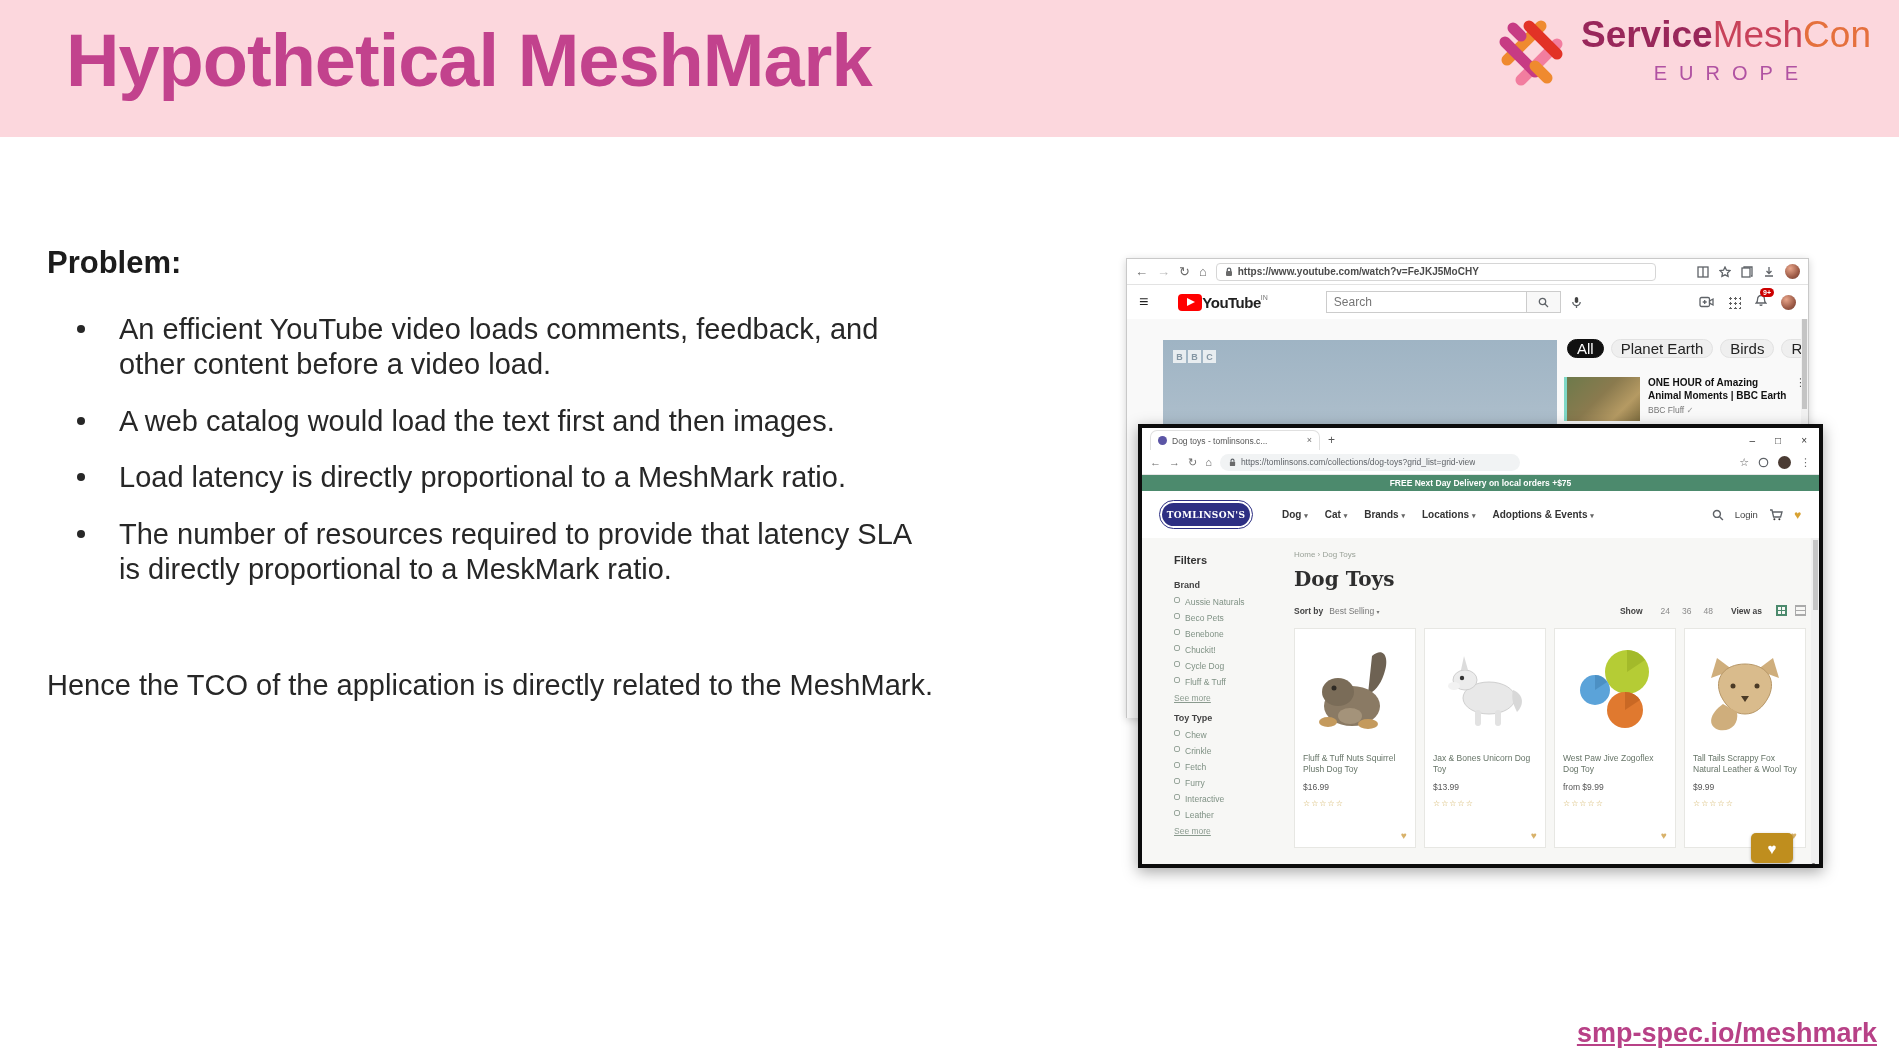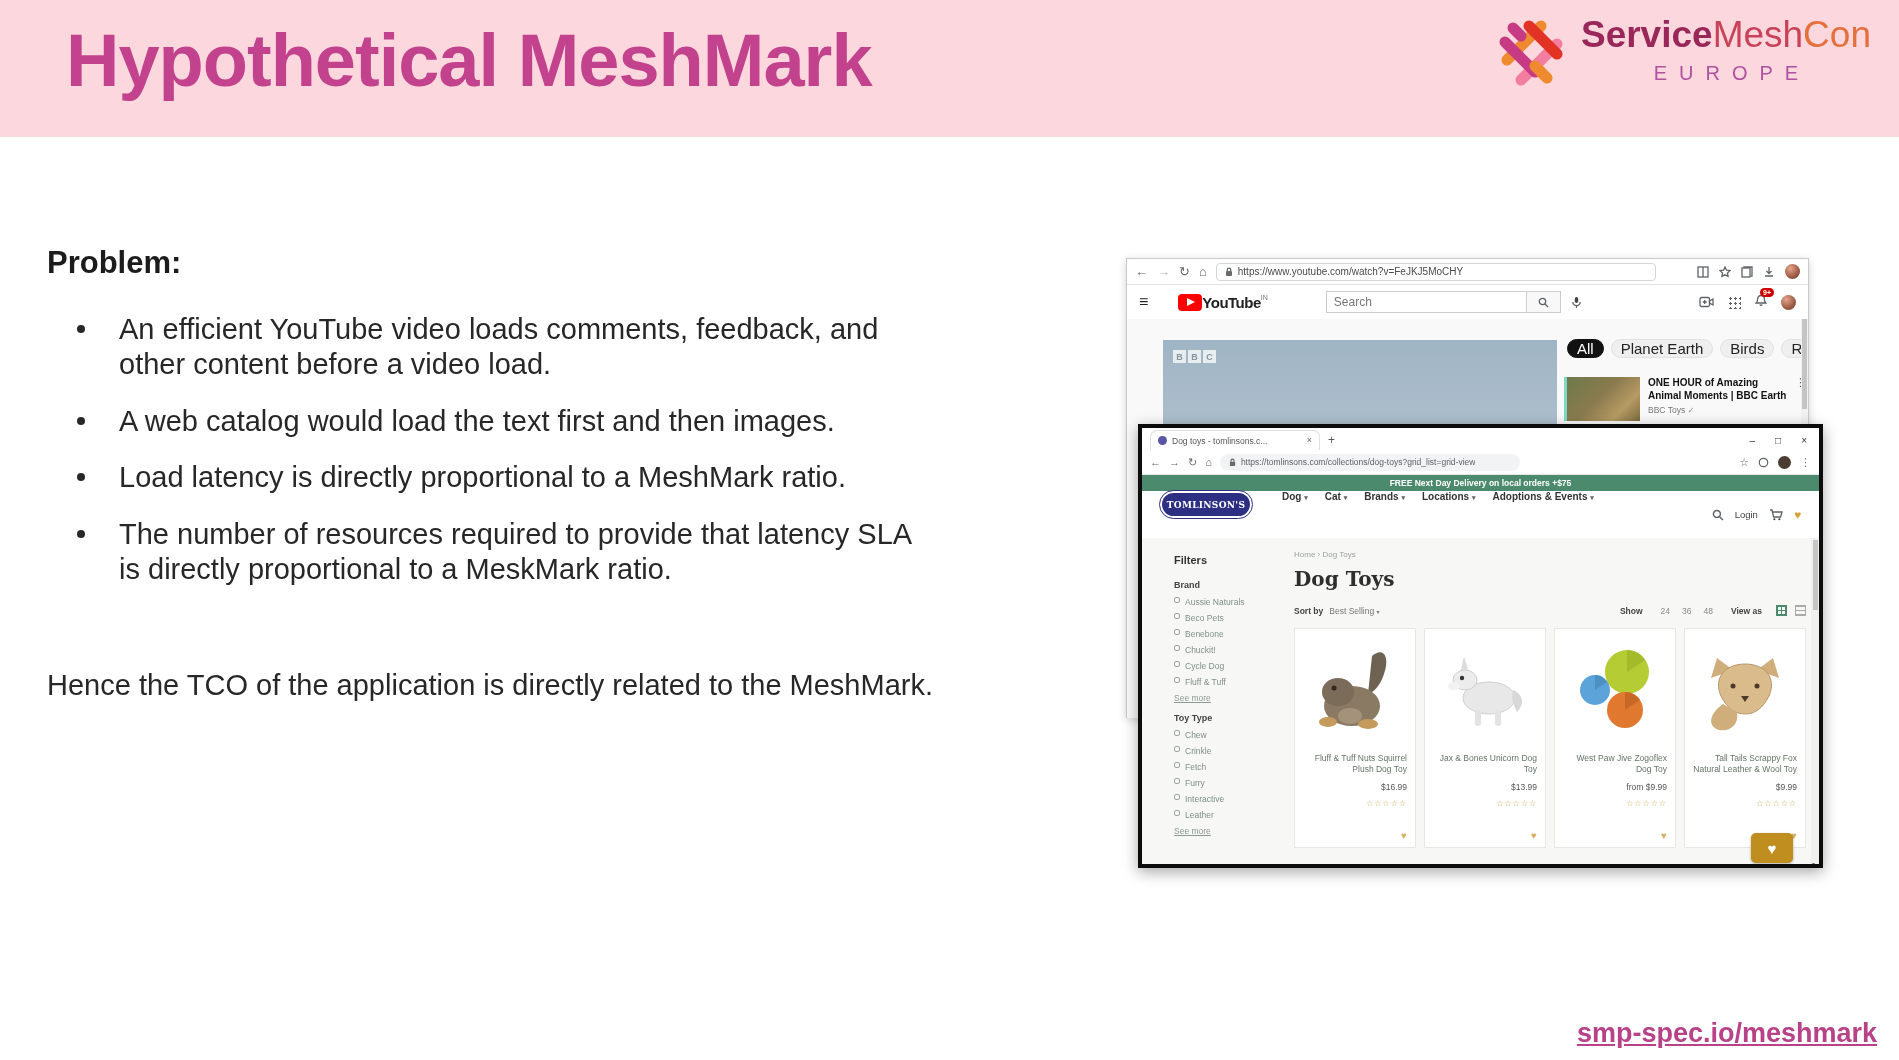--- a/index.html
+++ b/index.html
@@ -27,21 +27,21 @@
 
   .footer-link { position:absolute; right:22px; top:1018px; font-size:27px; font-weight:bold; color:#b84187; text-decoration:underline; }
 
   
   .gicon { color:#6a6a6a; font-size:13px; line-height:1; display:inline-block; }
   .avatar { border-radius:50%; background:radial-gradient(circle at 35% 30%, #e8a58a, #9c5a46 60%, #6e3c30); }
 
   
   .yt-win { position:absolute; left:1126px; top:258px; width:683px; height:460px; background:#ffffff; border:1px solid #c9c9c9; box-shadow:0 2px 8px rgba(0,0,0,.18); }
   .yt-abar { display:flex; align-items:center; height:26px; border-bottom:1px solid #e3e3e3; padding:0 8px; gap:9px; }
-  .yt-url-pill { display:flex; align-items:center; gap:5px; height:18px; border:1px solid #d6d6d6; border-radius:4px; padding:0 8px; flex:0 0 440px; background:#fff; }
+  .yt-url-pill { display:flex; align-items:center; gap:5px; height:18px; border:1px solid #d6d6d6; border-radius:4px; padding:0 8px; flex:0 0 440px; background:#fff;font-weight:bold; }
   .url-txt { font-size:10px; color:#4b4b4b; white-space:nowrap; overflow:hidden; }
   .yt-abar-right { margin-left:auto; display:flex; align-items:center; gap:10px; }
   .mini-avatar { width:15px; height:15px; }
 
   .yt-head { display:flex; align-items:center; height:34px; padding:0 12px; gap:10px; background:#fff; }
   .yt-logo { display:flex; align-items:flex-start; gap:0; margin-left:20px; }
   .yt-play { width:24px; height:17px; background:#ff0000; border-radius:4px; position:relative; }
   .yt-play::after { content:""; position:absolute; left:9px; top:4px; border-left:8px solid #fff; border-top:4.5px solid transparent; border-bottom:4.5px solid transparent; }
   .yt-brand { font-size:15px; font-weight:bold; color:#212121; letter-spacing:-0.5px; }
   .yt-sup { font-size:7px; color:#777; margin-top:0px; }
@@ -80,21 +80,21 @@
   .winctl { margin-left:auto; display:flex; gap:20px; padding-right:6px; }
   .winctl span { font-size:10px; color:#333; }
   .shop-abar { display:flex; align-items:center; height:25px; border-bottom:1px solid #e6e6e6; padding:0 8px; gap:8px; background:#fff; }
   .shop-pill { display:flex; align-items:center; gap:5px; height:17px; background:#f1f3f4; border-radius:9px; padding:0 9px; flex:0 0 300px; }
   .shop-abar-right { margin-left:auto; display:flex; align-items:center; gap:9px; }
   .dark-avatar { width:13px; height:13px; border-radius:50%; background:#4a3b33; }
 
   .banner { height:16px; background:#4c8a6d; display:flex; align-items:center; justify-content:center; }
   .banner span { color:#fff; font-size:8.5px; font-weight:bold; }
 
-  .store-head { display:flex; height:47px; background:#fff; padding:0 18px; gap:16px; }
+  .store-head { display:flex; align-items:center; height:47px; background:#fff; padding:0 18px; gap:16px; }
   .tom-logo { width:92px; height:27px; background:#2d2f83; border:2px solid #fff; outline:1px solid #2d2f83; border-radius:14px; display:flex; align-items:center; justify-content:center; }
   .tom-logo span { color:#fff; font-size:9px; font-weight:bold; font-family:"DejaVu Serif", serif; letter-spacing:0.3px; }
   .store-nav { display:flex; gap:17px; margin-left:14px; }
   .nav-item { font-size:10px; font-weight:bold; color:#333; white-space:nowrap; }
   .nav-item .car { font-size:7px; color:#666; }
   .store-head-right { margin-left:auto; display:flex; align-items:center; gap:11px; }
   .login-lnk { font-size:9.5px; color:#444; }
   .heart-gold { color:#d8a233; font-size:12px; }
 
   .store-body { position:relative; height:329px; background:#f7f7f5; }
@@ -110,21 +110,21 @@
   .crumb { font-size:8px; color:#9aa298; }
   .cat-title { font-family:"DejaVu Serif", serif; font-size:20px; font-weight:bold; color:#2e2e2e; margin-top:8px; }
   .cat-toolbar { display:flex; align-items:center; margin-top:14px; font-size:8.5px; color:#666; }
   .tb-lbl { font-weight:bold; color:#444; margin-right:6px; }
   .tb-val { color:#777; }
   .tb-right { margin-left:auto; display:flex; align-items:center; gap:8px; }
   .show-opt { color:#8a8a8a; margin-left:4px; }
   .view-ic { width:11px; height:11px; border:1px solid #4c8a6d; display:inline-block; background-image:linear-gradient(#4c8a6d 1px, transparent 1px),linear-gradient(90deg,#4c8a6d 1px, transparent 1px); background-size:4px 4px; }
   .view-ic.list { border-color:#aaa; background-image:linear-gradient(#aaa 1px, transparent 1px); background-size:100% 4px; }
 
-  .cards { display:flex; gap:8px; margin-top:12px;text-align:right; }
+  .cards { display:flex; gap:8px; margin-top:12px; }
   .card { width:122px; height:220px; background:#fff; border:1px solid #e7e7e3; position:relative; padding:8px; }
   .card-img { height:108px; display:flex; align-items:center; justify-content:center; }
   .card-name { font-size:8.5px; color:#667467; line-height:1.3; margin-top:8px; }
   .card-price { font-size:8.5px; color:#555; margin-top:7px; }
   .stars { margin-top:7px; color:#cfae59; font-size:8px; letter-spacing:1px; }
   .card-heart { position:absolute; right:8px; bottom:6px; color:#d8b26a; font-size:10px; }
 
   .chat-btn { position:absolute; right:26px; bottom:4px; width:42px; height:30px; background:#bf8e1e; border-radius:5px; display:flex; align-items:center; justify-content:center; box-shadow:0 1px 3px rgba(0,0,0,.3); }
   .chat-btn span { color:#fff; font-size:15px; }
   .shop-scroll { position:absolute; right:0; top:0; width:8px; height:329px; background:#f0f0f0; }
@@ -249,21 +249,21 @@
         <span class="chip">Planet Earth</span>
         <span class="chip">Birds</span>
         <span class="chip">Related</span>
         <span class="chip">Fro</span>
 
       </div>
       <div class="reco">
         <div class="reco-thumb"></div>
         <div class="reco-meta">
           <div class="reco-title">ONE HOUR of Amazing Animal Moments | BBC Earth</div>
-          <div class="reco-chan"><span>BBC Toys</span> <span style="color:#999">✓</span></div>
+          <div class="reco-chan"><span>BBC Fluff</span> <span style="color:#999">✓</span></div>
         </div>
         <span class="gicon reco-dots">⋮</span>
       </div>
       <div class="yt-scroll"></div>
     </div>
   </div>
 
   <div class="shop-win">
     <div class="shop-inner">
       <div class="tabstrip">

